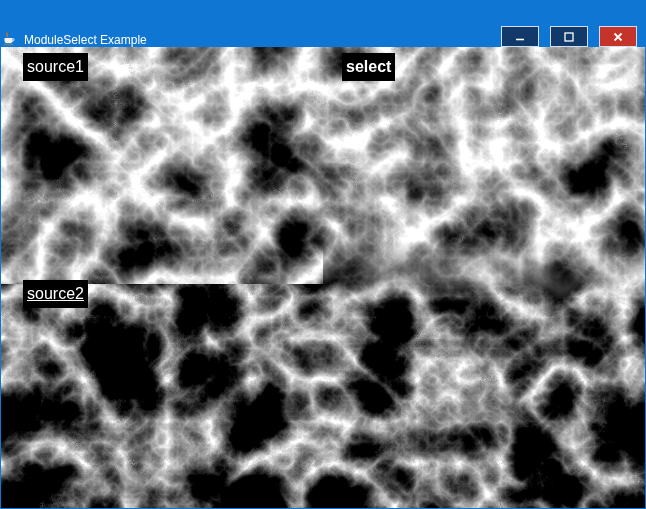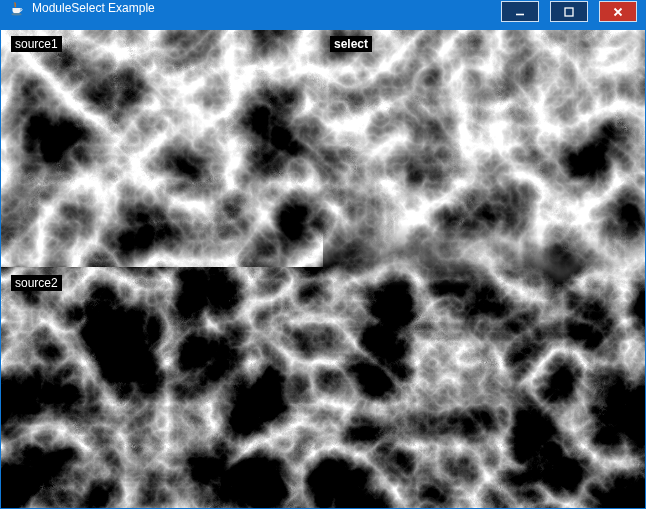--- a/index.html
+++ b/index.html
@@ -2,45 +2,45 @@
 <html><head>
 <meta charset="utf-8">
 <style>
   html,body{margin:0;padding:0;background:#ffffff;}
   .window{
     position:relative;width:646px;height:509px;box-sizing:border-box;
     border:1px solid #1076d3;overflow:hidden;
     font-family:"Liberation Sans",sans-serif;
   }
   .titlebar{
-    height:29px;background:#1076d3;display:flex;align-items:flex-start;
-    padding-left:8px;user-select:none;
+    height:46px;background:#1076d3;display:flex;align-items:flex-end;
+    user-select:none;
   }
   .app-icon{width:16px;height:16px;display:inline-flex;flex:0 0 auto;}
   .title{
     color:#ffffff;font-size:12px;margin-left:7px;flex:1 1 auto;
     white-space:nowrap;overflow:hidden;
   }
   .controls{display:flex;align-items:center;gap:11px;margin-right:8px;}
   .ctrl{
     width:38px;height:21px;display:flex;align-items:center;justify-content:center;
     border:1px solid #cfe0f2;background:#113a6b;padding:0;cursor:pointer;
   }
   .ctrl.close{background:#c5342a;}
   .client{
     position:relative;width:644px;height:478px;background:#000;overflow:hidden;
   }
   svg.noise{display:block;}
   .vlabel{
     position:absolute;background:#000000;color:#ffffff;
-    font-size:12px;line-height:14px;padding:1px 4px;white-space:nowrap;
+    font-size:16px;line-height:14px;padding:7px 4px;white-space:nowrap;margin-left:12px;
   }
   .vlabel.l-source1{left:10px;top:6px;}
   .vlabel.l-select{left:329px;top:6px;font-weight:bold;}
-  .vlabel.l-source2{left:10px;top:245px;}
+  .vlabel.l-source2{left:10px;top:233px;text-decoration:underline;}
 </style>
 </head>
 <body>
 
 <div class="window">
 
   <div class="titlebar">
     <span class="app-icon">
       <svg width="16" height="16" viewBox="0 0 16 16">
         <path d="M5.5 1.5 C7.5 3 4.8 4.2 6.8 6" stroke="#e76f00" fill="none" stroke-width="1.2"></path>

